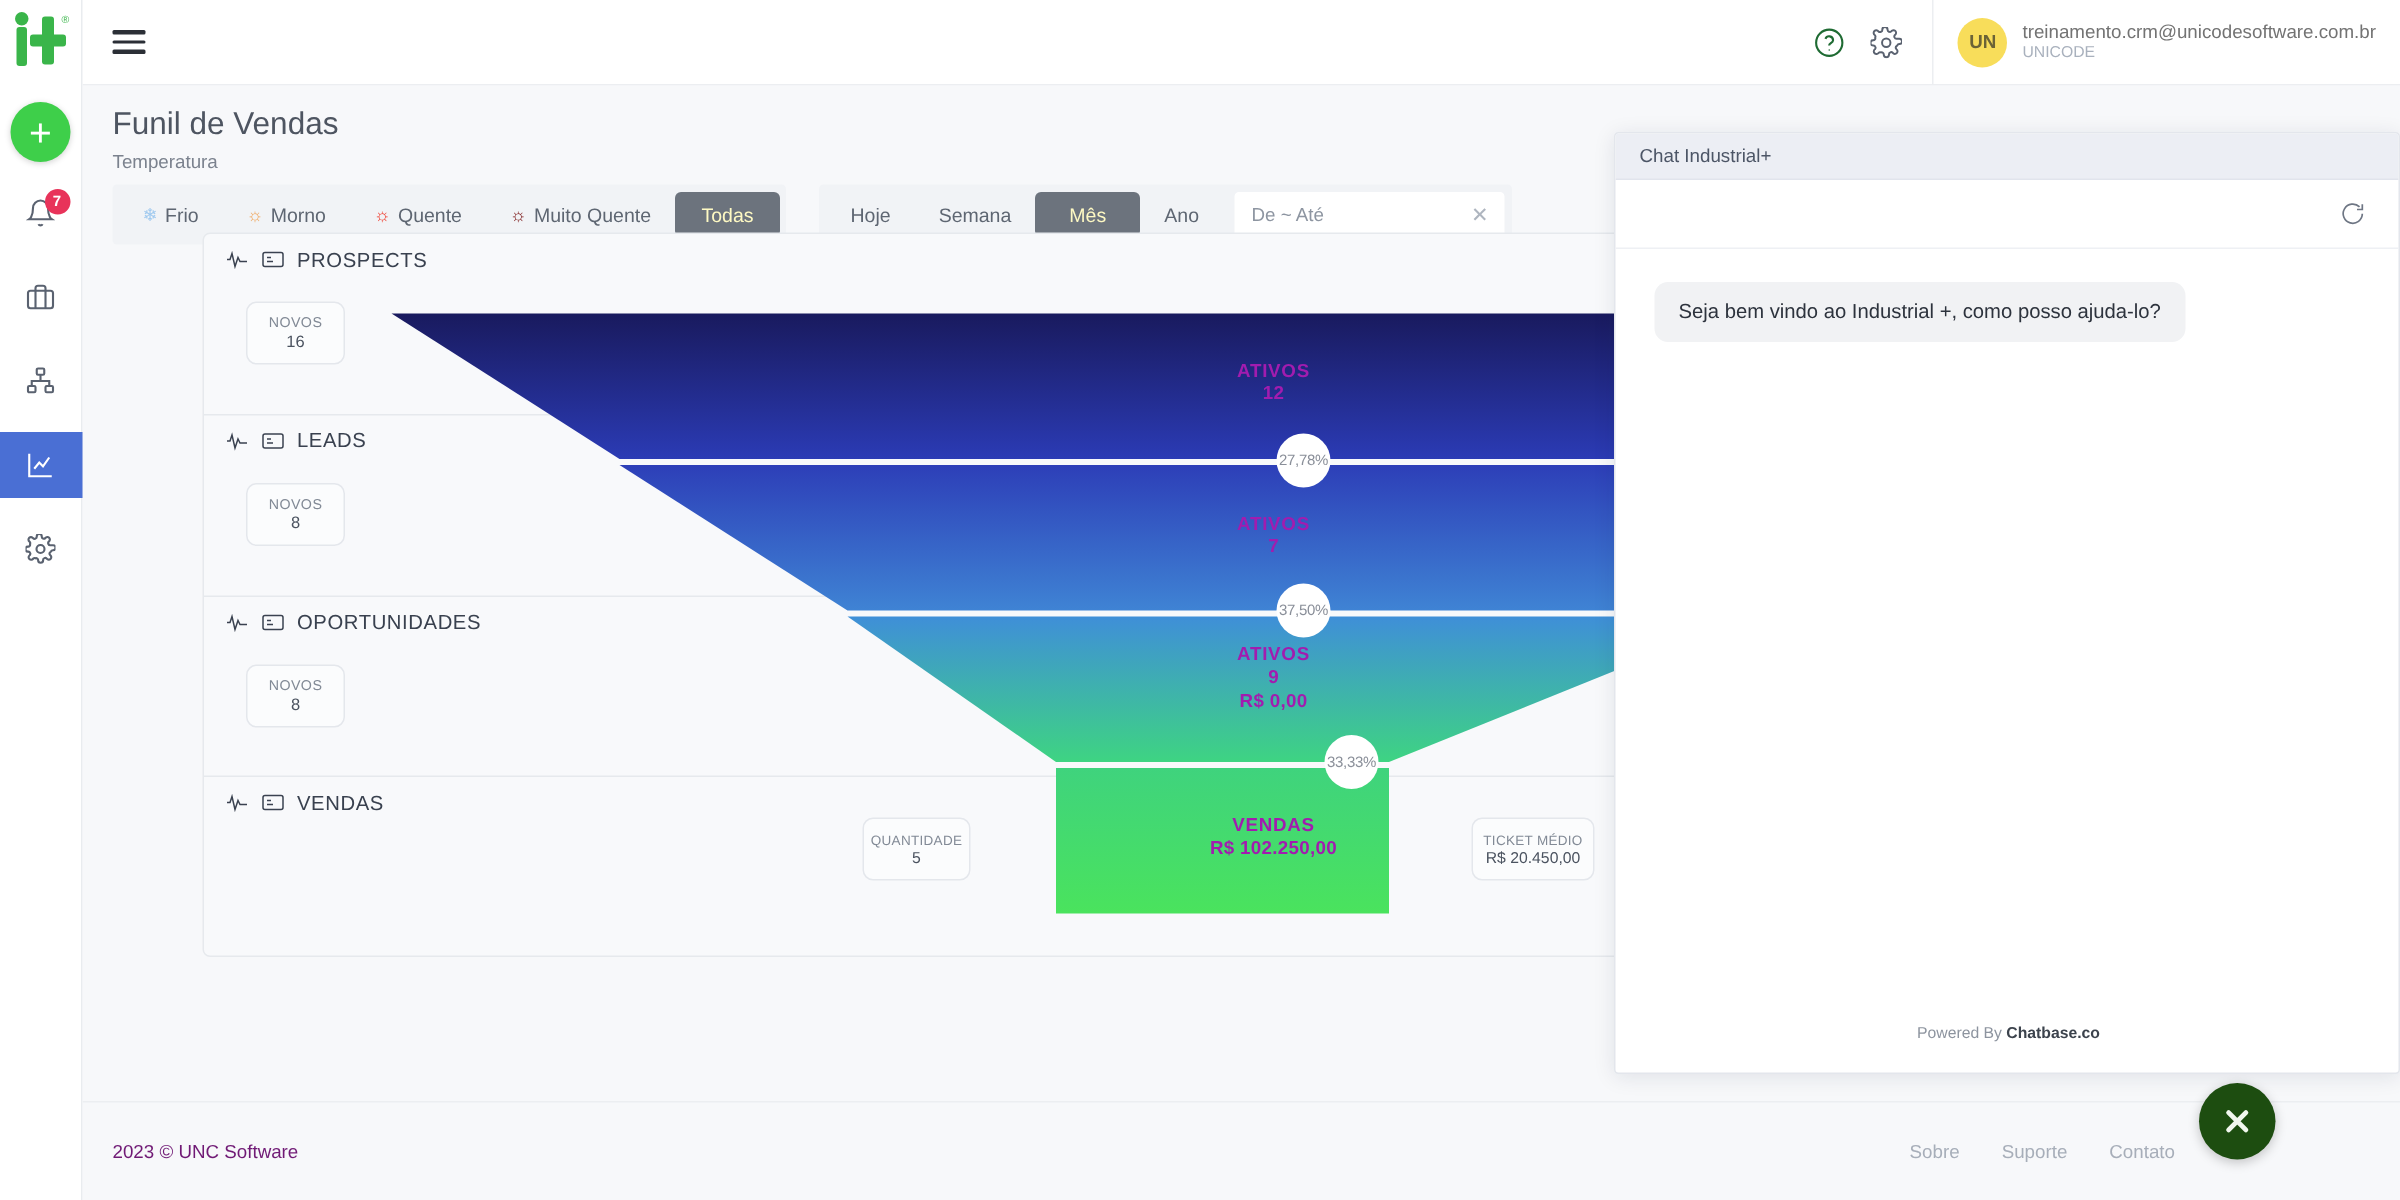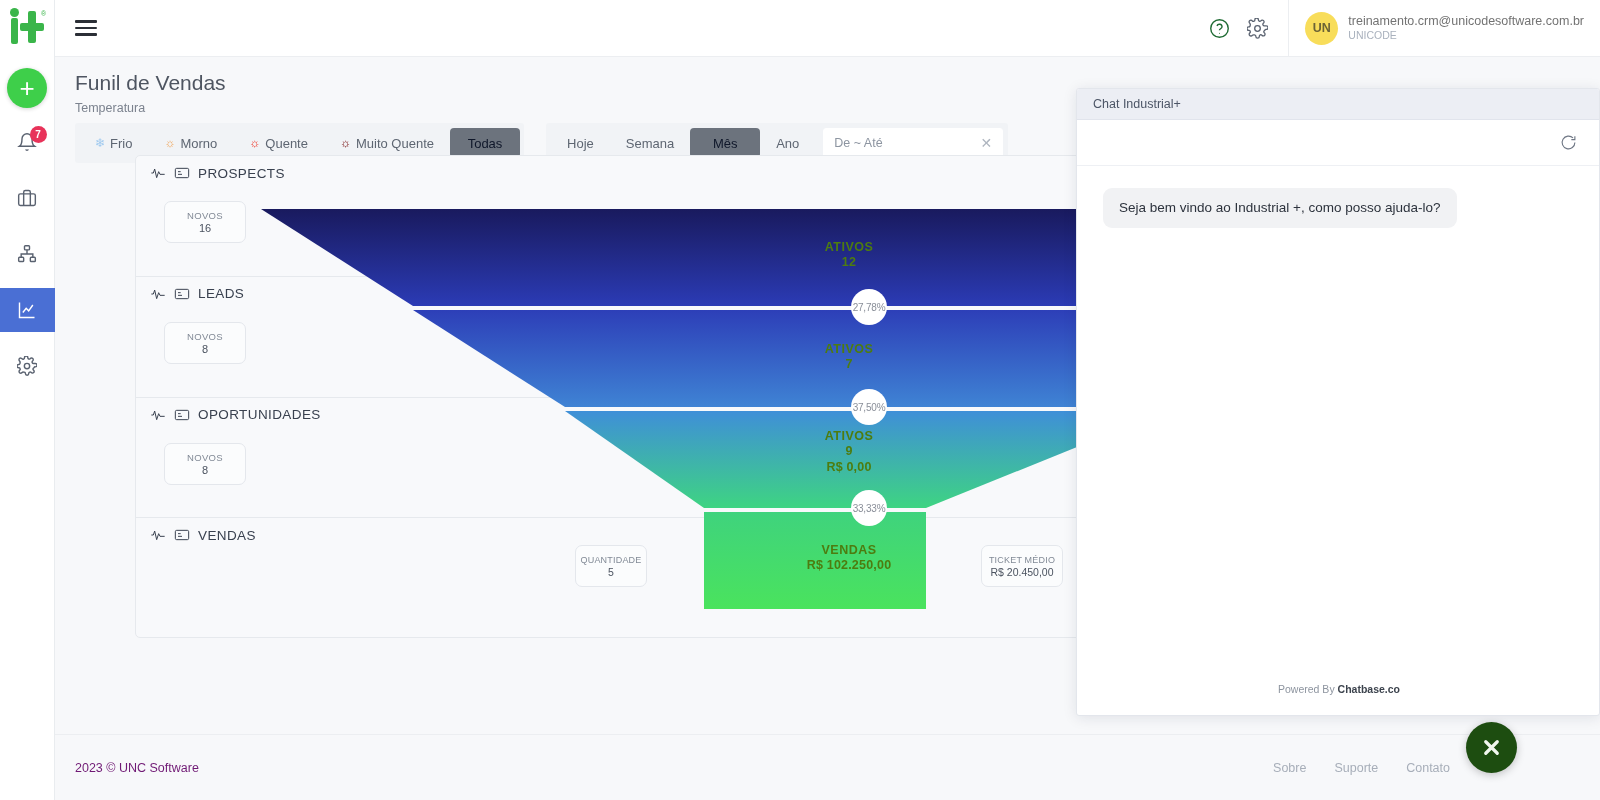--- a/index.html
+++ b/index.html
@@ -70,52 +70,52 @@
   }
   .page-title { margin:14px 0 0 20px; font-size:21px; color:#4e5561; font-weight:400; }
   .page-sub { margin:6px 0 0 20px; font-size:12.5px; color:#7b828e; }
 
   
   .filterbar { margin:8px 0 0 20px; height:40px; display:flex; align-items:center; }
   .filtergroup { background:#f1f3f6; border-radius:3px; height:40px; display:flex;
     align-items:center; padding: 0 4px; }
   .fchip { height:30px; padding:0 16px; display:flex; align-items:center; gap:5px;
     font-size:13px; color:#5e6672; border-radius:4px; cursor:pointer; white-space:nowrap;}
-  .fchip.sel { background:#6c737d; color:#0f172a; justify-content:center; min-width:70px;}
+  .fchip.sel { background:#6c737d; color:#fef9c3; justify-content:center; min-width:70px;}
   .temp-ic { font-size:12px; line-height:1; }
   .filtergroup2 { margin-left:22px; background:#f1f3f6; border-radius:3px; height:40px;
     display:flex; align-items:center; padding:0 5px; }
   .daterange { margin-left:8px; background:#fff; border-radius:3px; height:30px; width:180px;
     display:flex; align-items:center; padding:0 10px; font-size:12.5px; color:#8d95a1;
     border:1px solid #fff; cursor:text;}
   .dr-x { margin-left:auto; color:#aeb5bf; font-size:14px; cursor:pointer; }
 
   
   .funnel-card {
     position:absolute; left:80px; top:98px; width:1030px; height:483px;
     background:#f8f9fb; border:1px solid #e6e9ed; border-radius:5px; overflow:hidden;
   }
   .stage { position:relative; height:120.75px; border-bottom:1px solid #e6e9ed; }
   .stage:last-child { border-bottom:none; }
   .stage-head { position:absolute; left:14px; top:9px; display:flex; align-items:center; gap:8px; z-index:4;}
   .stage-head svg { width:16px; height:16px; stroke:#3a4250; fill:none; stroke-width:1.5;}
   .stage-name { font-size:13.5px; color:#39414f; letter-spacing:.4px; font-weight:500; }
   .novos {
-    position:absolute; left:28px; top:45px; width:82px; height:42px; background:#fbfcfd;
+    position:absolute; left:28px; top:45px; width:66px; height:42px; background:#fbfcfd;
     border:1px solid #e4e7ec; border-radius:7px; display:flex; flex-direction:column;
     align-items:center; justify-content:center; z-index:4;
   }
   .novos-l { font-size:9.5px; color:#828a96; letter-spacing:.3px; }
   .novos-v { font-size:11px; color:#4b5360; margin-top:1px; }
 
   
   .funnel-svg { position:absolute; left:0; top:0; width:1030px; height:483px; z-index:2; pointer-events:none;}
 
   
-  .fl { position:absolute; z-index:3; text-align:center; color:#4d7c0f;
+  .fl { position:absolute; z-index:3; text-align:center; color:#a21caf;
     font-size:12.5px; font-weight:700; letter-spacing:.5px; line-height:1.15; pointer-events:none;}
   .fl .v { font-weight:700; font-size:12.5px; display:block; margin-top:1px; letter-spacing:.2px;}
   .pct {
     position:absolute; z-index:5; width:36px; height:36px; border-radius:50%;
     background:#fff; color:#8a8f99; font-size:10px; display:flex; align-items:center;
     justify-content:center; box-shadow:0 0 0 0 rgba(0,0,0,0); letter-spacing:-.2px;
   }
   .sidebadge {
     position:absolute; z-index:4; width:72px; height:42px; background:#fbfcfd;
     border:1px solid #e4e7ec; border-radius:7px; display:flex; flex-direction:column;
@@ -405,21 +405,21 @@
         <span>ATIVOS</span>
         <span class="v">7</span>
       </div>
       <div class="pct" style="left:715px; top:233px;">37,50%</div>
 
       <div class="fl" style="left:633px; top:273px; width:160px;">
         <span>ATIVOS</span>
         <span class="v">9</span>
         <span class="v">R$ 0,00</span>
       </div>
-      <div class="pct" style="left:715px; top:334px;">33,33%</div>
+      <div class="pct" style="left:747px; top:334px;">33,33%</div>
 
       <div class="fl" style="left:633px; top:387px; width:160px;">
         <span>VENDAS</span>
         <span class="v">R$ 102.250,00</span>
       </div>
 
       <div class="sidebadge" style="left:439px; top:389px;">
         <span class="sb-l">QUANTIDADE</span>
         <span class="sb-v">5</span>
       </div>

